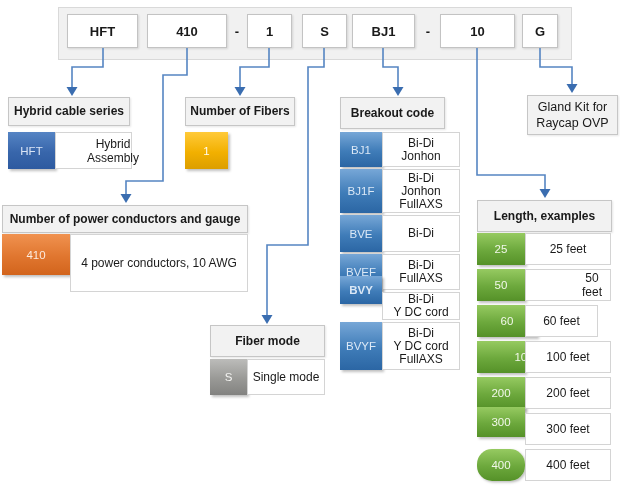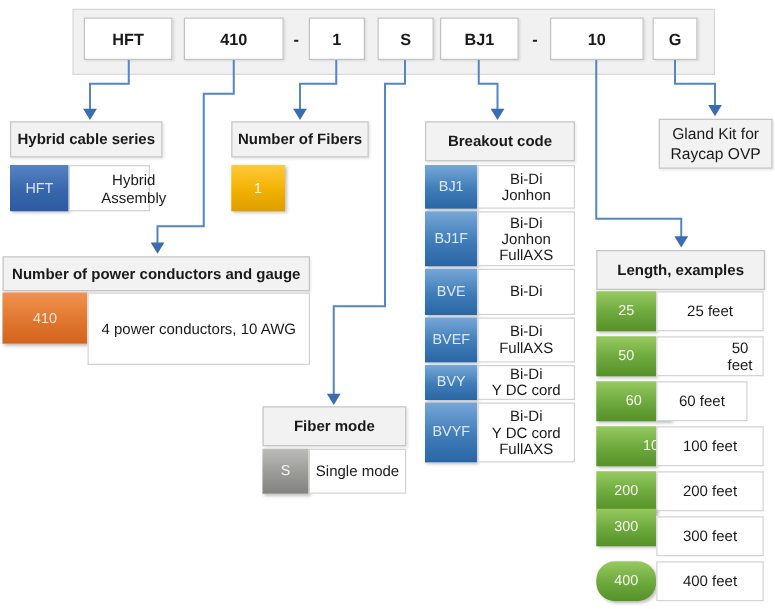--- a/index.html
+++ b/index.html
@@ -76,21 +76,21 @@
 <div class="abs seg center" style="left:522px;top:14px;width:36px;height:34px;">
     <span>G</span>
   </div>
 
 <div class="abs hdr center" style="left:8px;top:97px;width:122px;height:29px;">
     <span>Hybrid cable series</span>
   </div>
 <div class="abs chip chip-blue center" style="left:8px;top:132px;width:47px;height:37px;">
     <span>HFT</span>
   </div>
-<div class="abs cell center" style="left:55px;top:132px;width:65px;height:37px;padding-left:39px;"><span>Hybrid
+<div class="abs cell center" style="left:55px;top:132px;width:77px;height:37px;padding-left:39px;"><span>Hybrid
 Assembly</span></div>
 
 <div class="abs hdr center" style="left:185px;top:97px;width:110px;height:29px;">
     <span>Number of Fibers</span>
   </div>
 <div class="abs chip chip-yellow center" style="left:185px;top:132px;width:43px;height:37px;">
     <span>1</span>
   </div>
 
 <div class="abs hdr center" style="left:2px;top:205px;width:246px;height:28px;">
@@ -102,21 +102,21 @@
 <div class="abs cell center" style="left:70px;top:234px;width:178px;height:58px;"><span>4 power conductors, 10 AWG</span></div>
 
 <div class="abs hdr center" style="left:210px;top:325px;width:115px;height:32px;">
     <span>Fiber mode</span>
   </div>
 <div class="abs chip chip-gray center" style="left:210px;top:359px;width:37px;height:36px;">
     <span>S</span>
   </div>
 <div class="abs cell center" style="left:247px;top:359px;width:78px;height:36px;"><span>Single mode</span></div>
 
-<div class="abs hdr center" style="left:340px;top:97px;width:120px;height:32px;">
+<div class="abs hdr center" style="left:340px;top:97px;width:105px;height:32px;">
     <span>Breakout code</span>
   </div>
 
 <div class="abs chip chip-breakout center" style="left:340px;top:132px;width:42px;height:35px;">
     <span>BJ1</span>
   </div>
 <div class="abs cell cell-sm center" style="left:382px;top:132px;width:78px;height:35px;"><span>Bi-Di
 Jonhon</span></div>
 
 <div class="abs chip chip-breakout center" style="left:340px;top:169px;width:42px;height:44px;">
@@ -130,21 +130,21 @@
     <span>BVE</span>
   </div>
 <div class="abs cell cell-sm center" style="left:382px;top:215px;width:78px;height:37px;"><span>Bi-Di</span></div>
 
 <div class="abs chip chip-breakout center" style="left:340px;top:254px;width:42px;height:36px;">
     <span>BVEF</span>
   </div>
 <div class="abs cell cell-sm center" style="left:382px;top:254px;width:78px;height:36px;"><span>Bi-Di
 FullAXS</span></div>
 
-<div class="abs chip chip-breakout center" style="left:340px;top:292px;width:42px;height:28px;">
+<div class="abs chip chip-breakout center" style="left:340px;top:276px;width:42px;height:28px;font-weight:bold;">
     <span>BVY</span>
   </div>
 <div class="abs cell cell-sm center" style="left:382px;top:292px;width:78px;height:28px;"><span>Bi-Di
 Y DC cord</span></div>
 
 <div class="abs chip chip-breakout center" style="left:340px;top:322px;width:42px;height:48px;">
     <span>BVYF</span>
   </div>
 <div class="abs cell cell-sm center" style="left:382px;top:322px;width:78px;height:48px;"><span>Bi-Di
 Y DC cord

